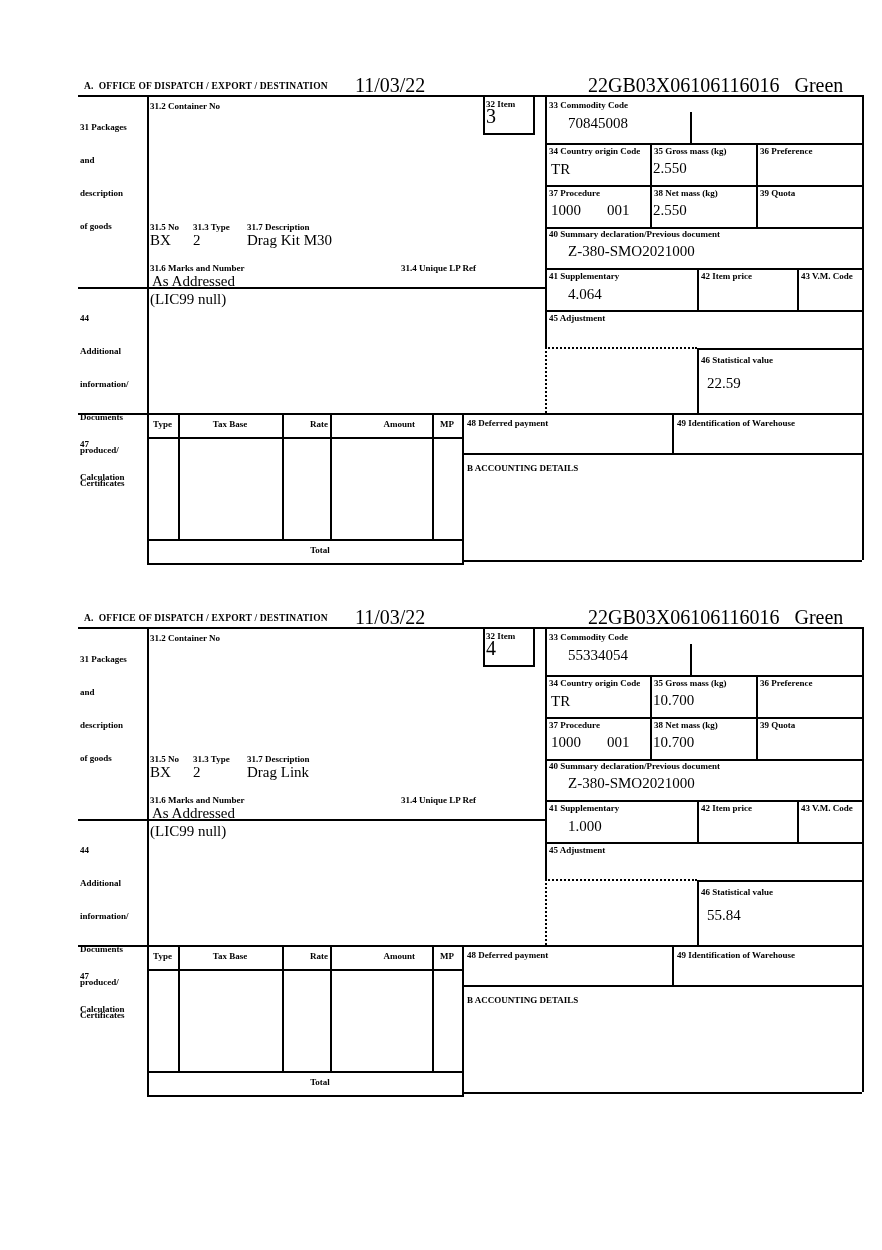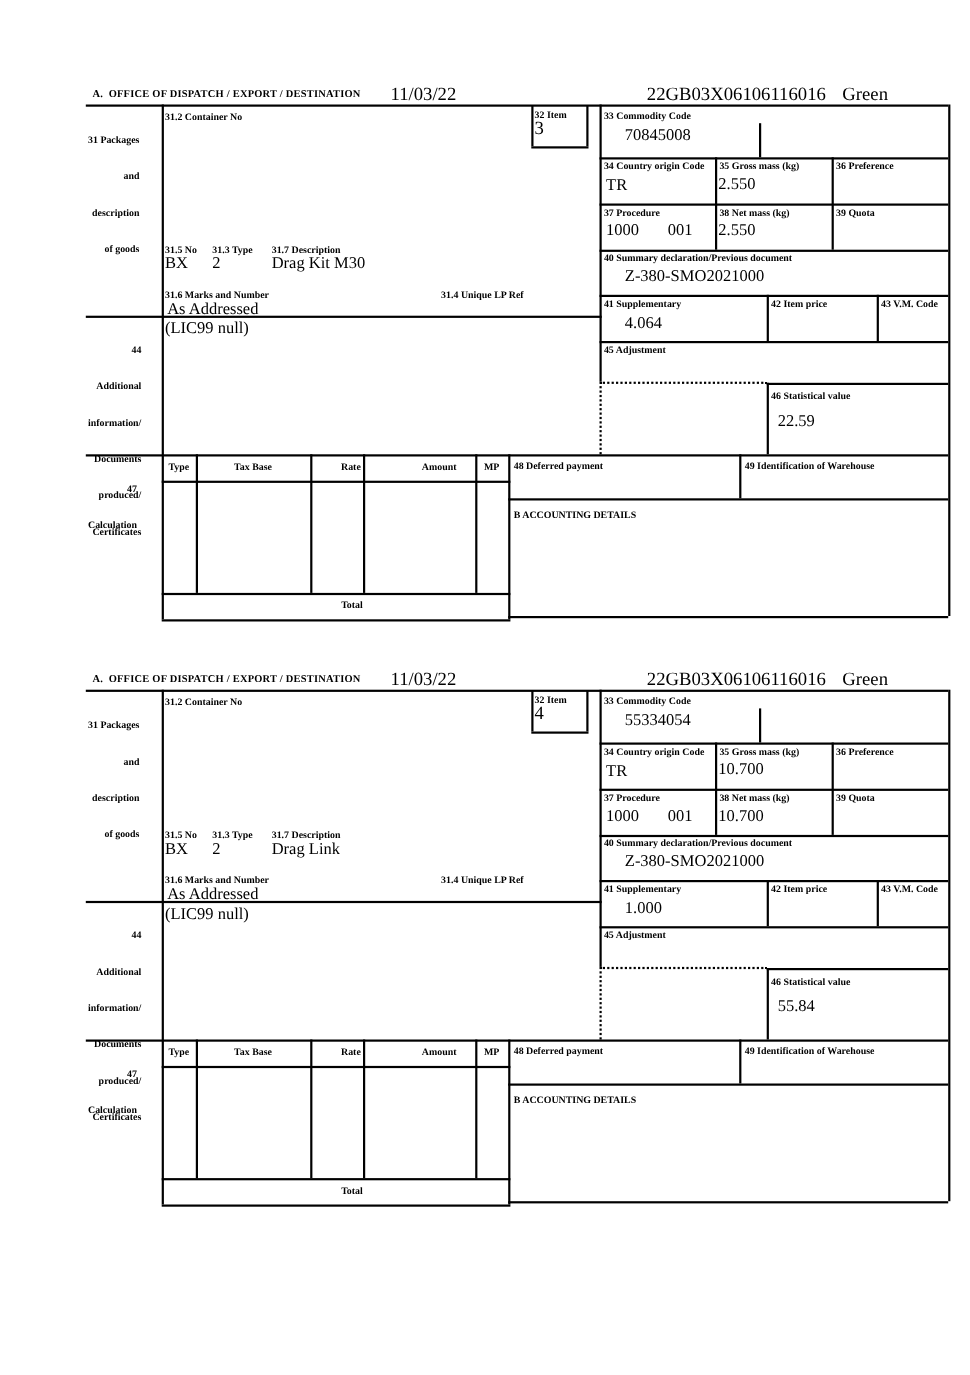--- a/index.html
+++ b/index.html
@@ -10,26 +10,26 @@
     color:#000;
     position:relative;
     overflow:hidden;
   }
   #sections{position:absolute;left:0;top:0;width:882px;height:1250px;}
   .section{position:absolute;left:78px;width:786px;height:488px;}
   .abs{position:absolute;white-space:pre;}
   .lbl{font-size:9px;font-weight:bold;line-height:10px;}
   .val{font-size:15px;line-height:16px;}
   .hdr{font-size:9.5px;font-weight:bold;letter-spacing:.2px;}
-  .big{font-size:17px;line-height:15px;}
+  .big{font-size:20px;line-height:15px;}
   .hl{position:absolute;border-top:2px solid #000;height:0;}
   .vl{position:absolute;border-left:2px solid #000;width:0;}
   .hld{position:absolute;border-top:2px dotted #000;height:0;}
   .vld{position:absolute;border-left:2px dotted #000;width:0;}
-  .stack div{line-height:13px;text-align:right;}
+  .stack div{line-height:13px;}
   .ctr{text-align:center;}
   .rgt{text-align:right;}
 </style>
 </head>
 <body>
 
 <div id="sections">
   <div class="section" style="top: 80px;">
 
     <div class="abs hdr" style="left:6px;top:1px;">A.  OFFICE OF DISPATCH / EXPORT / DESTINATION</div>

